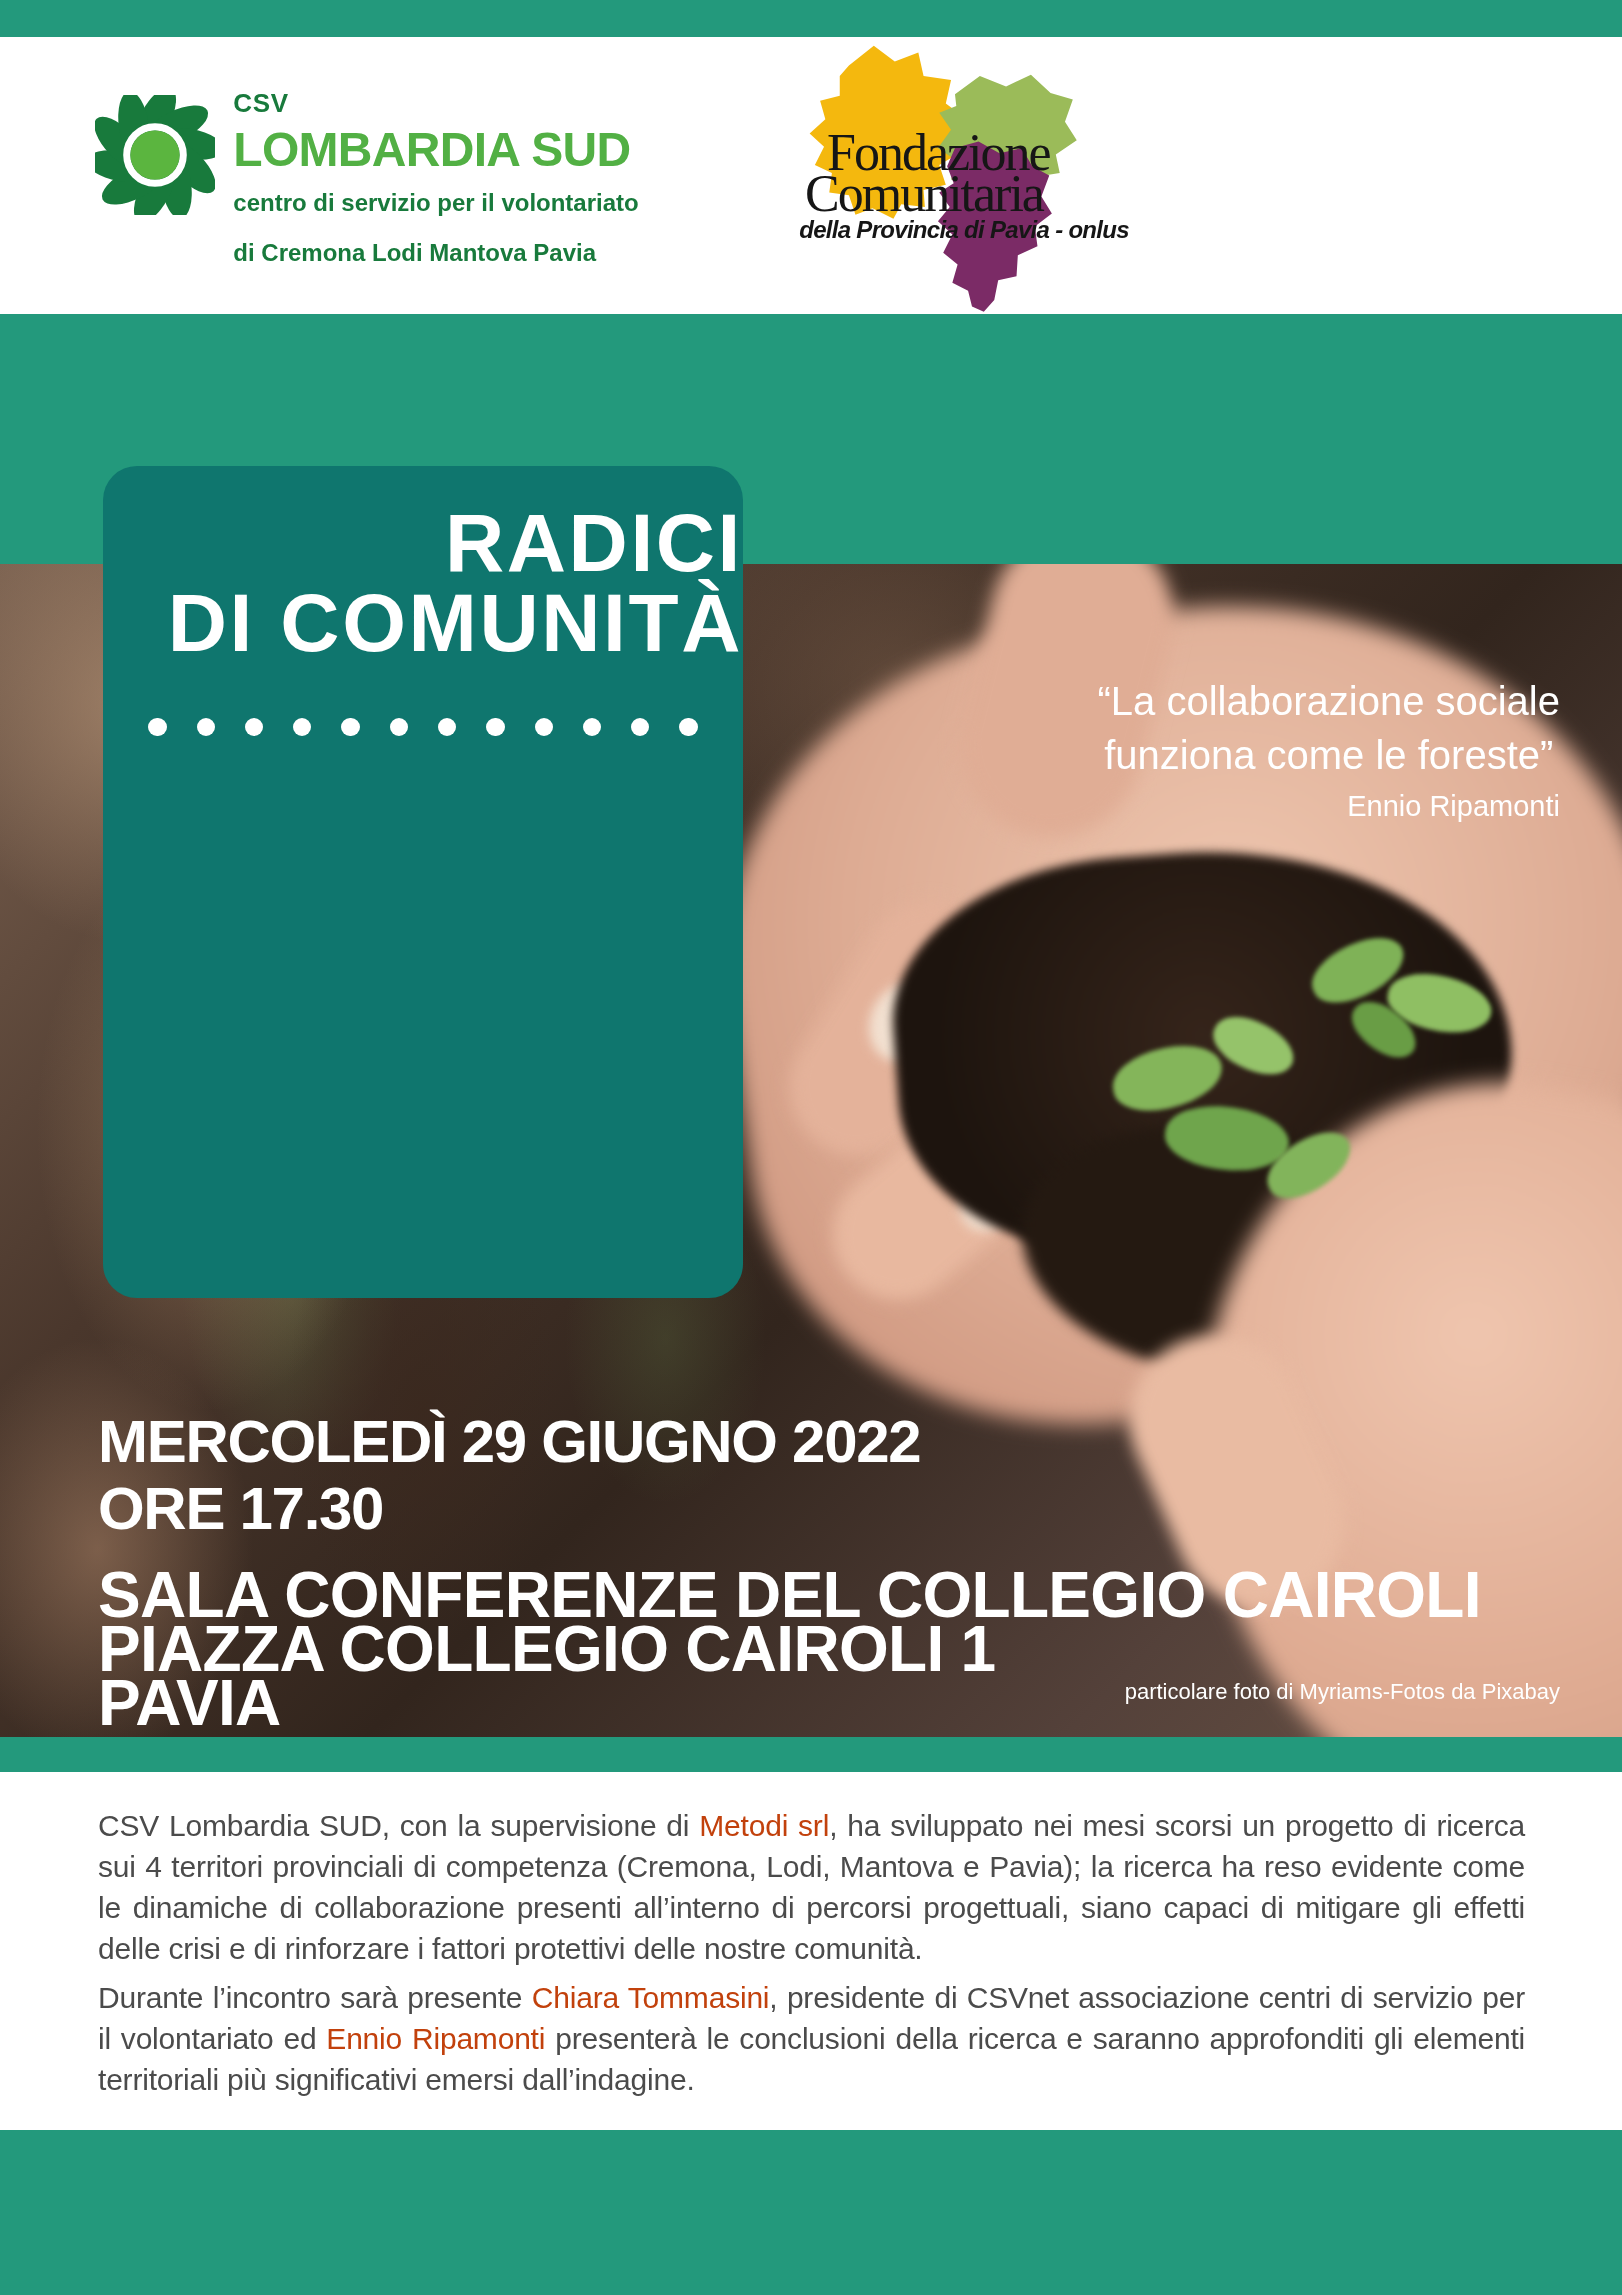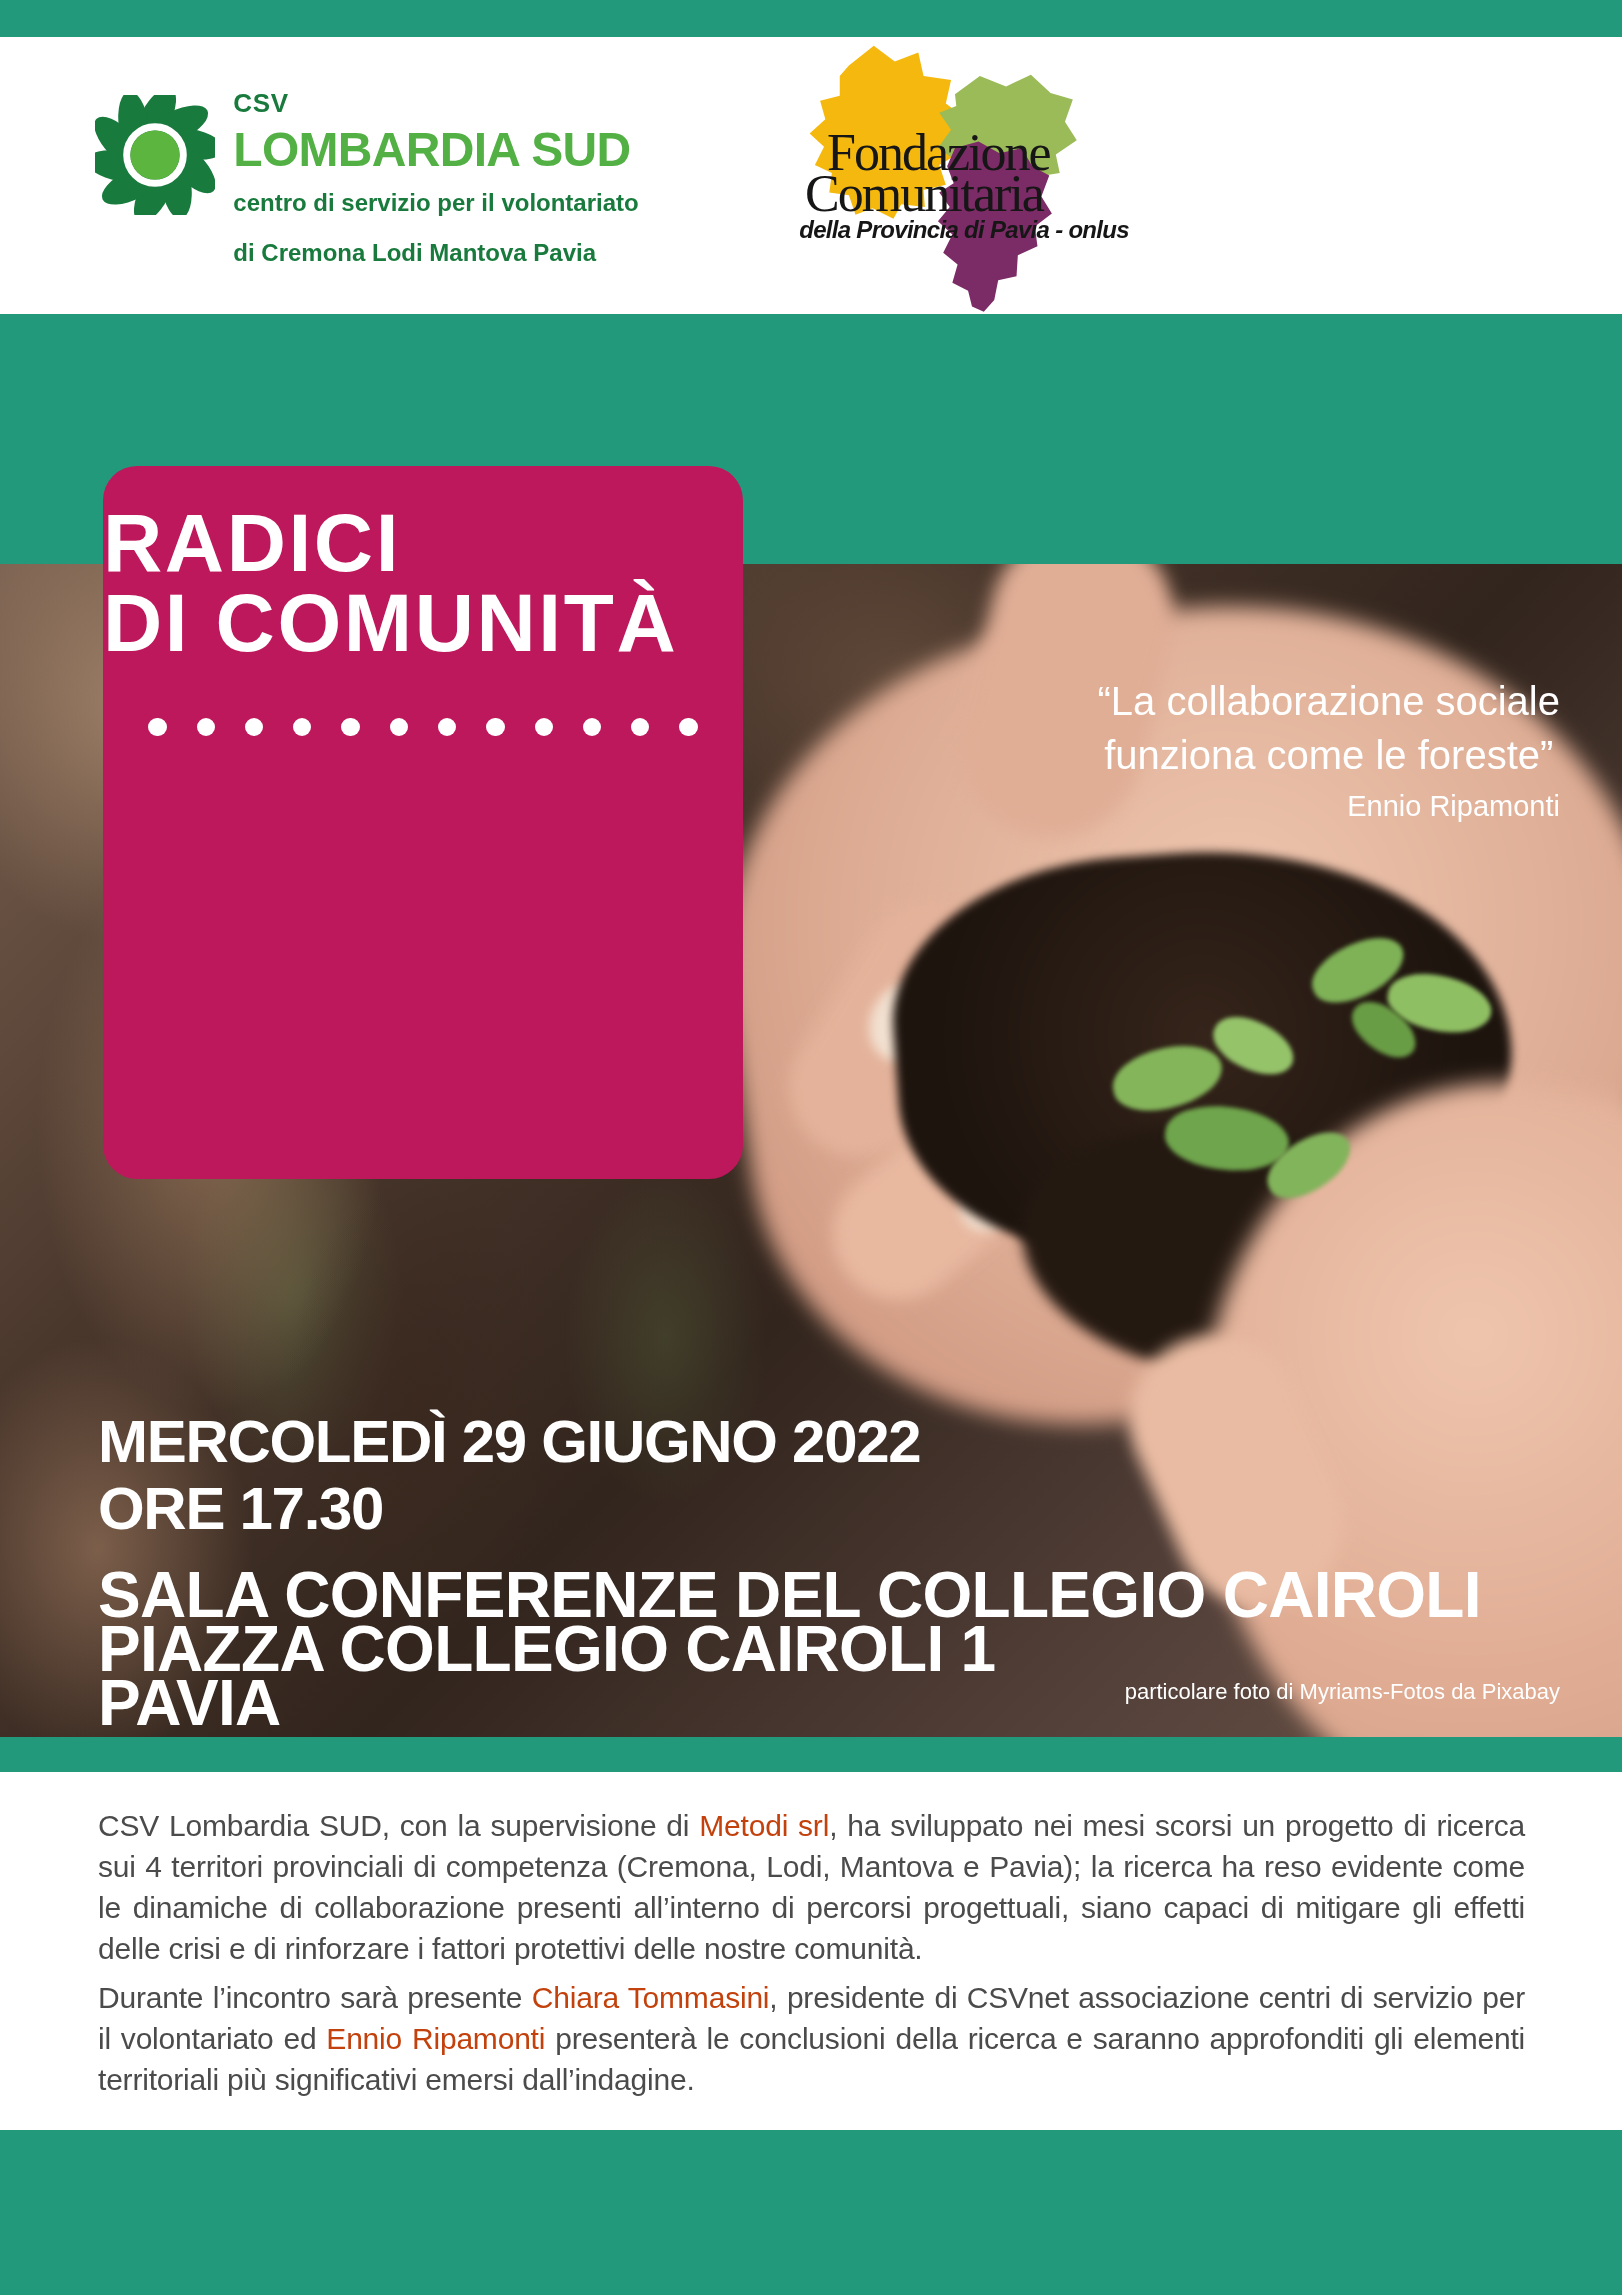--- a/index.html
+++ b/index.html
@@ -70,22 +70,22 @@
   .leaf{position:absolute;border-radius:52% 48% 55% 45%;filter:blur(2px);}
   .hand-bottom{left:1197px;top:523px;width:641px;height:733px;border-radius:48% 52% 40% 60%;
       background:radial-gradient(circle at 40% 35%,#efc5ae 0%,#dfab92 60%,#cf9a82 100%);
       filter:blur(10.5px);transform:rotate(10deg);}
   .thumb-bottom{left:1152px;top:766px;width:170px;height:281px;border-radius:85px;
       background:#e9bba2;filter:blur(7.9px);transform:rotate(-24deg);}
 
   .photo-credit{position:absolute;right:98px;top:1679px;font-size:22px;color:#ffffff;z-index:6;}
 
   
-  .title-box{position:absolute;left:103px;top:466px;width:640px;height:713px;border-radius:34px;
-      background:#be185d;text-align:left;color:#ffffff;z-index:6;box-sizing:border-box;padding-top:37px;}
+  .title-box{position:absolute;left:103px;top:466px;width:640px;height:832px;border-radius:34px;
+      background:#0f766e;text-align:right;color:#ffffff;z-index:6;box-sizing:border-box;padding-top:37px;}
   .title{font-size:82px;line-height:80px;font-weight:bold;letter-spacing:2.6px;}
   .dots{margin-top:55px;display:flex;justify-content:center;gap:30px;}
   .dot{width:18.3px;height:18.3px;border-radius:50%;background:#ffffff;}
   .subtitle{margin-top:50px;font-size:43px;line-height:65px;font-weight:bold;letter-spacing:0.3px;}
 
   
   .event{position:absolute;left:98px;top:1408px;color:#ffffff;font-weight:bold;z-index:6;}
   .event-big{font-size:60px;line-height:67px;letter-spacing:-1.3px;white-space:nowrap;}
   .event-small{margin-top:26px;font-size:64px;line-height:54px;letter-spacing:-0.7px;white-space:nowrap;}
 

